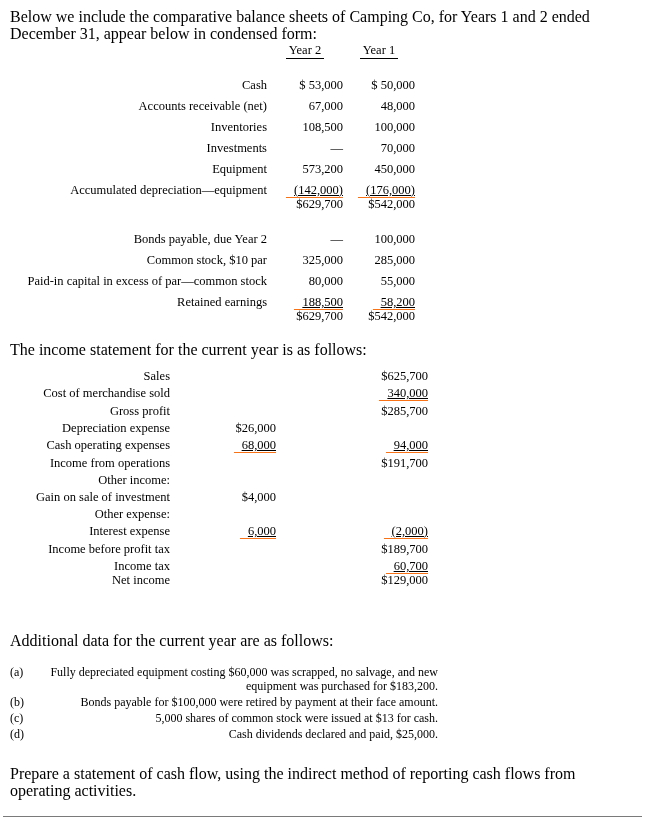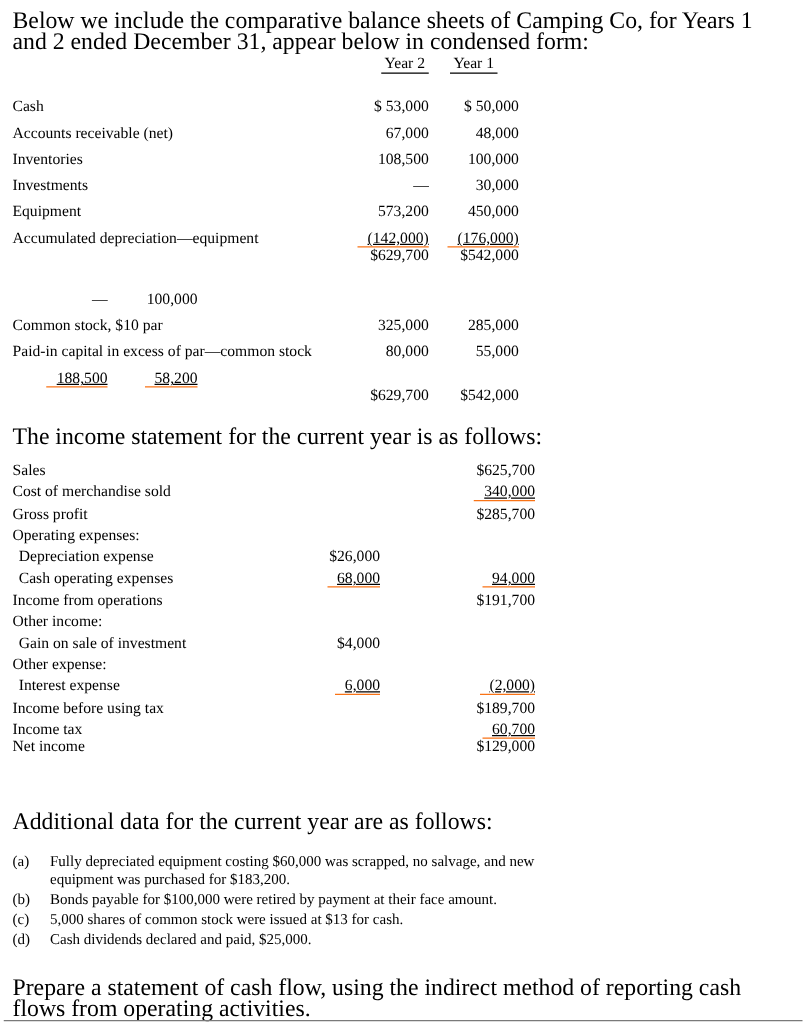--- a/index.html
+++ b/index.html
@@ -10,50 +10,50 @@
     color: #000;
     position: relative;
     overflow: hidden;
   }
   .page {
     padding: 8px 10px 0 10px;
     display: flex; flex-direction: column;
     height: 820px;
   }
   .intro, .section, .instruction {
-    font-size: 19px; line-height: 17px; max-width: 624px;
+    font-size: 16px; line-height: 17px; max-width: 624px;
   }
   
   .bs-table { display: flex; flex-direction: column; width: 405px; margin-top: 2px; }
   .rows { display: flex; flex-direction: column; }
   .frow { display: flex; align-items: baseline; font-size: 12.5px; line-height: 13px; margin-bottom: 8px; }
   .frow.tight { margin-top: -8px; }
-  .lab { flex: 1; }
+  .lab { flex: 1; text-align: right; }
   .lab.ind { padding-left: 5px; }
   .c1, .c2 { text-align: right; white-space: pre; }
-  .bs-table .c1 { width: 76px; text-align: right; }
+  .bs-table .c1 { width: 76px; }
   .bs-table .c2 { width: 72px; }
   .hdr-spacer { height: 12px; }
   .gap { height: 14px; }
   .ctr { text-align: center; }
   .hul { display: inline-block; border-bottom: 1px solid #000; padding: 0 3px 1px 3px; }
   .val { display: inline-block; }
   .val.ul { border-bottom: 1px solid #f97316; padding-left: 8px; padding-bottom: 0; text-decoration: underline; }
   .is-table { display: flex; flex-direction: column; width: 418px; margin-top: 12px; }
-  .is-table .frow { margin-bottom: 4px; }
+  .is-table .frow { margin-bottom: 4px; gap: 28px; }
   .is-table .frow.tight { margin-top: -4px; }
   .is-table .c1 { width: 78px; }
   .is-table .c2 { width: 124px; }
   .section.income { margin-top: 10px; }
   .section.addl { margin-top: 41px; }
   
   .notes { display: flex; flex-direction: column; margin-top: 16px; width: 428px; }
   .note { display: flex; font-size: 12px; line-height: 14px; margin-bottom: 2px; }
   .ntag { width: 30px; flex: none; }
-  .ntext { flex: 1; }
+  .ntext { flex: 1; text-align: right; }
   .instruction { margin-top: 22px; }
   .bottom-divider {
     position: absolute; left: 3px; right: 3px; top: 816px;
     border-top: 1px solid #7a7a7a; height: 0;
   }
 </style>
 </head>
 <body>
 
 <div class="page">
@@ -79,55 +79,57 @@
           <span class="c2"><span class="val">48,000</span></span>
         </div>
         <div class="frow">
           <span class="lab">Inventories</span>
           <span class="c1"><span class="val">108,500</span></span>
           <span class="c2"><span class="val">100,000</span></span>
         </div>
         <div class="frow">
           <span class="lab">Investments</span>
           <span class="c1"><span class="val">—</span></span>
-          <span class="c2"><span class="val">30,000</span></span>
+          <span class="c2"><span class="val">70,000</span></span>
         </div>
         <div class="frow">
           <span class="lab">Equipment</span>
           <span class="c1"><span class="val">573,200</span></span>
           <span class="c2"><span class="val">450,000</span></span>
         </div>
         <div class="frow">
           <span class="lab">Accumulated depreciation—equipment</span>
           <span class="c1"><span class="val ul">(142,000)</span></span>
           <span class="c2"><span class="val ul">(176,000)</span></span>
         </div>
         <div class="frow tight">
           <span class="lab"></span>
           <span class="c1"><span class="val">$629,700</span></span>
           <span class="c2"><span class="val">$542,000</span></span>
         </div>
       </div>
     <div class="gap"></div>
     <div class="rows">
         <div class="frow">
+          <span class="lab">Bonds payable, due Year 2</span>
           <span class="c1"><span class="val">—</span></span>
           <span class="c2"><span class="val">100,000</span></span>
         </div>
         <div class="frow">
           <span class="lab">Common stock, $10 par</span>
           <span class="c1"><span class="val">325,000</span></span>
           <span class="c2"><span class="val">285,000</span></span>
         </div>
         <div class="frow">
           <span class="lab">Paid-in capital in excess of par—common stock</span>
           <span class="c1"><span class="val">80,000</span></span>
           <span class="c2"><span class="val">55,000</span></span>
         </div>
         <div class="frow">
+          <span class="lab">Retained earnings</span>
           <span class="c1"><span class="val ul">188,500</span></span>
           <span class="c2"><span class="val ul">58,200</span></span>
         </div>
         <div class="frow tight">
           <span class="lab"></span>
           <span class="c1"><span class="val">$629,700</span></span>
           <span class="c2"><span class="val">$542,000</span></span>
         </div>
       </div>
   </div>
@@ -144,25 +146,20 @@
         <span class="lab">Cost of merchandise sold</span>
         <span class="c1"><span class="val"></span></span>
         <span class="c2"><span class="val ul">340,000</span></span>
       </div>
       <div class="frow">
         <span class="lab">Gross profit</span>
         <span class="c1"><span class="val"></span></span>
         <span class="c2"><span class="val">$285,700</span></span>
       </div>
       <div class="frow">
-        <span class="lab">Operating expenses:</span>
-        <span class="c1"><span class="val"></span></span>
-        <span class="c2"><span class="val"></span></span>
-      </div>
-      <div class="frow">
         <span class="lab ind">Depreciation expense</span>
         <span class="c1"><span class="val">$26,000</span></span>
         <span class="c2"><span class="val"></span></span>
       </div>
       <div class="frow">
         <span class="lab ind">Cash operating expenses</span>
         <span class="c1"><span class="val ul">68,000</span></span>
         <span class="c2"><span class="val ul">94,000</span></span>
       </div>
       <div class="frow">
@@ -184,21 +181,21 @@
         <span class="lab">Other expense:</span>
         <span class="c1"><span class="val"></span></span>
         <span class="c2"><span class="val"></span></span>
       </div>
       <div class="frow">
         <span class="lab ind">Interest expense</span>
         <span class="c1"><span class="val ul">6,000</span></span>
         <span class="c2"><span class="val ul">(2,000)</span></span>
       </div>
       <div class="frow">
-        <span class="lab">Income before using tax</span>
+        <span class="lab">Income before profit tax</span>
         <span class="c1"><span class="val"></span></span>
         <span class="c2"><span class="val">$189,700</span></span>
       </div>
       <div class="frow">
         <span class="lab">Income tax</span>
         <span class="c1"><span class="val"></span></span>
         <span class="c2"><span class="val ul">60,700</span></span>
       </div>
       <div class="frow tight">
         <span class="lab">Net income</span>

